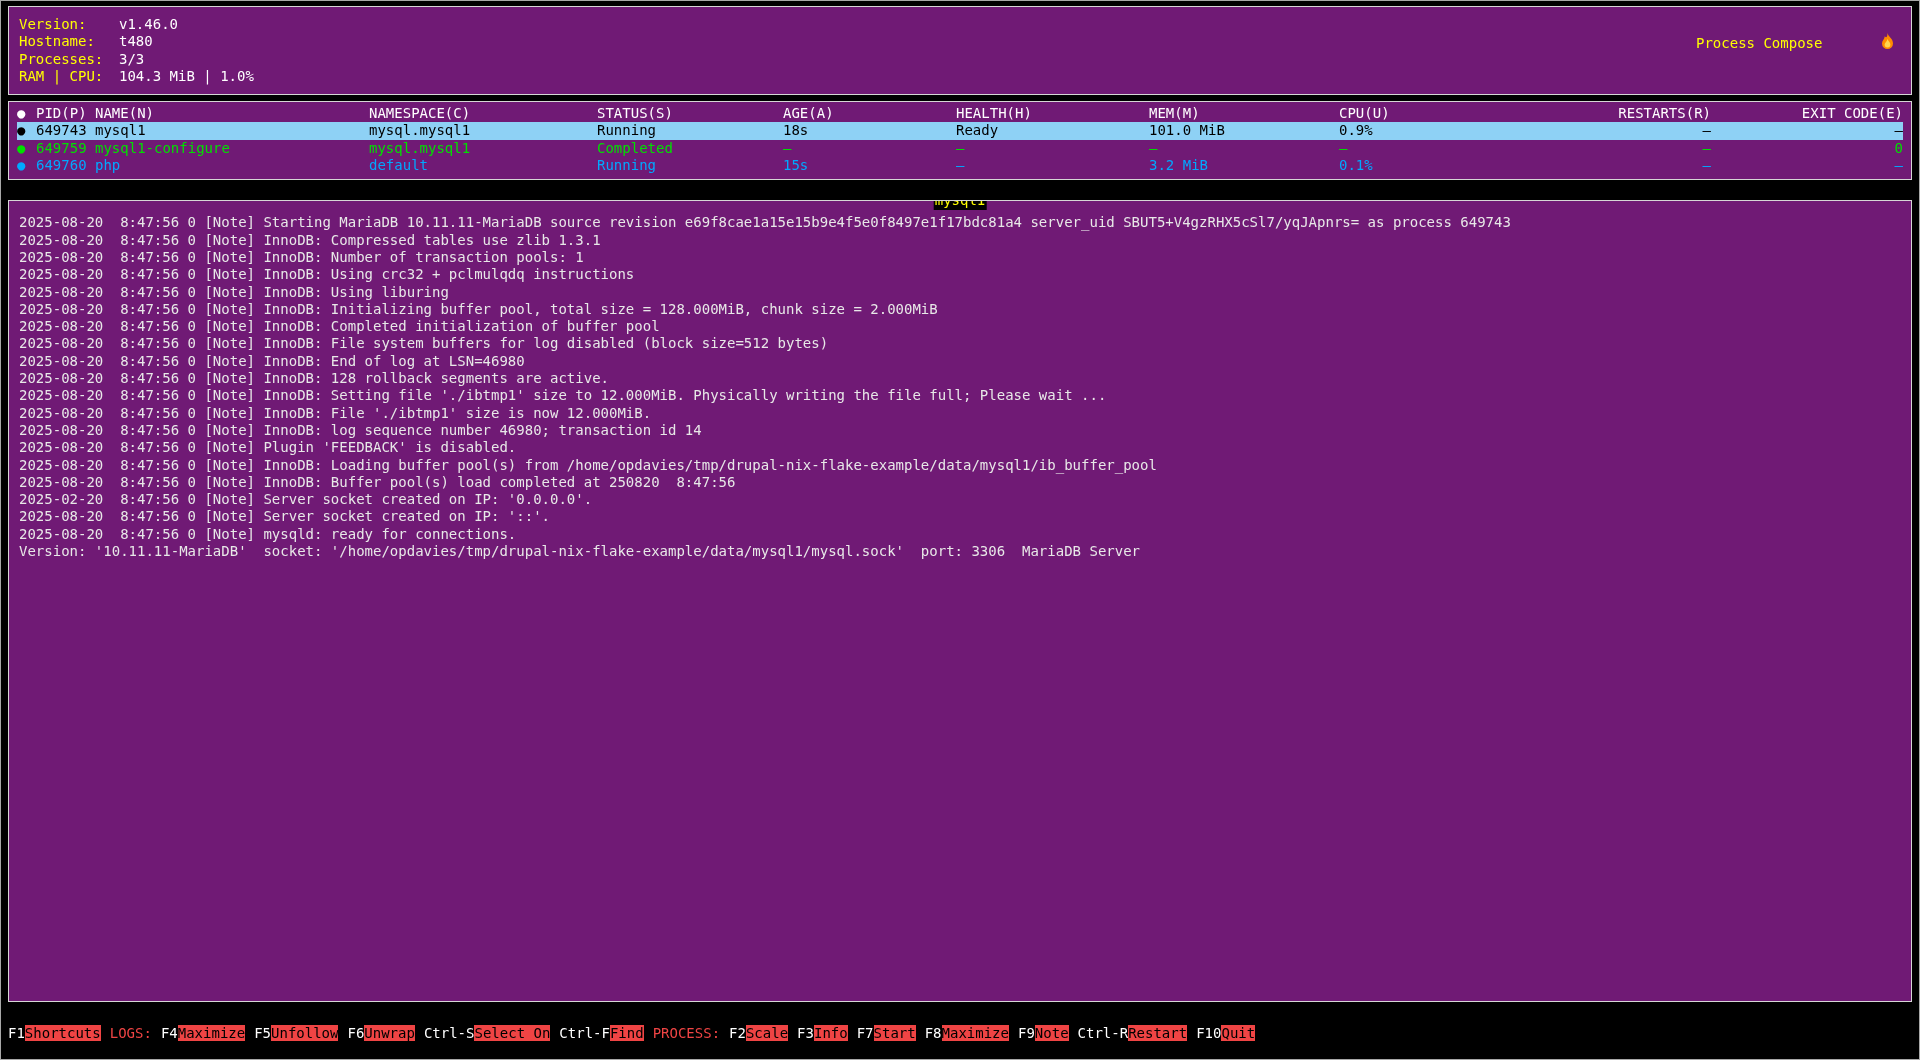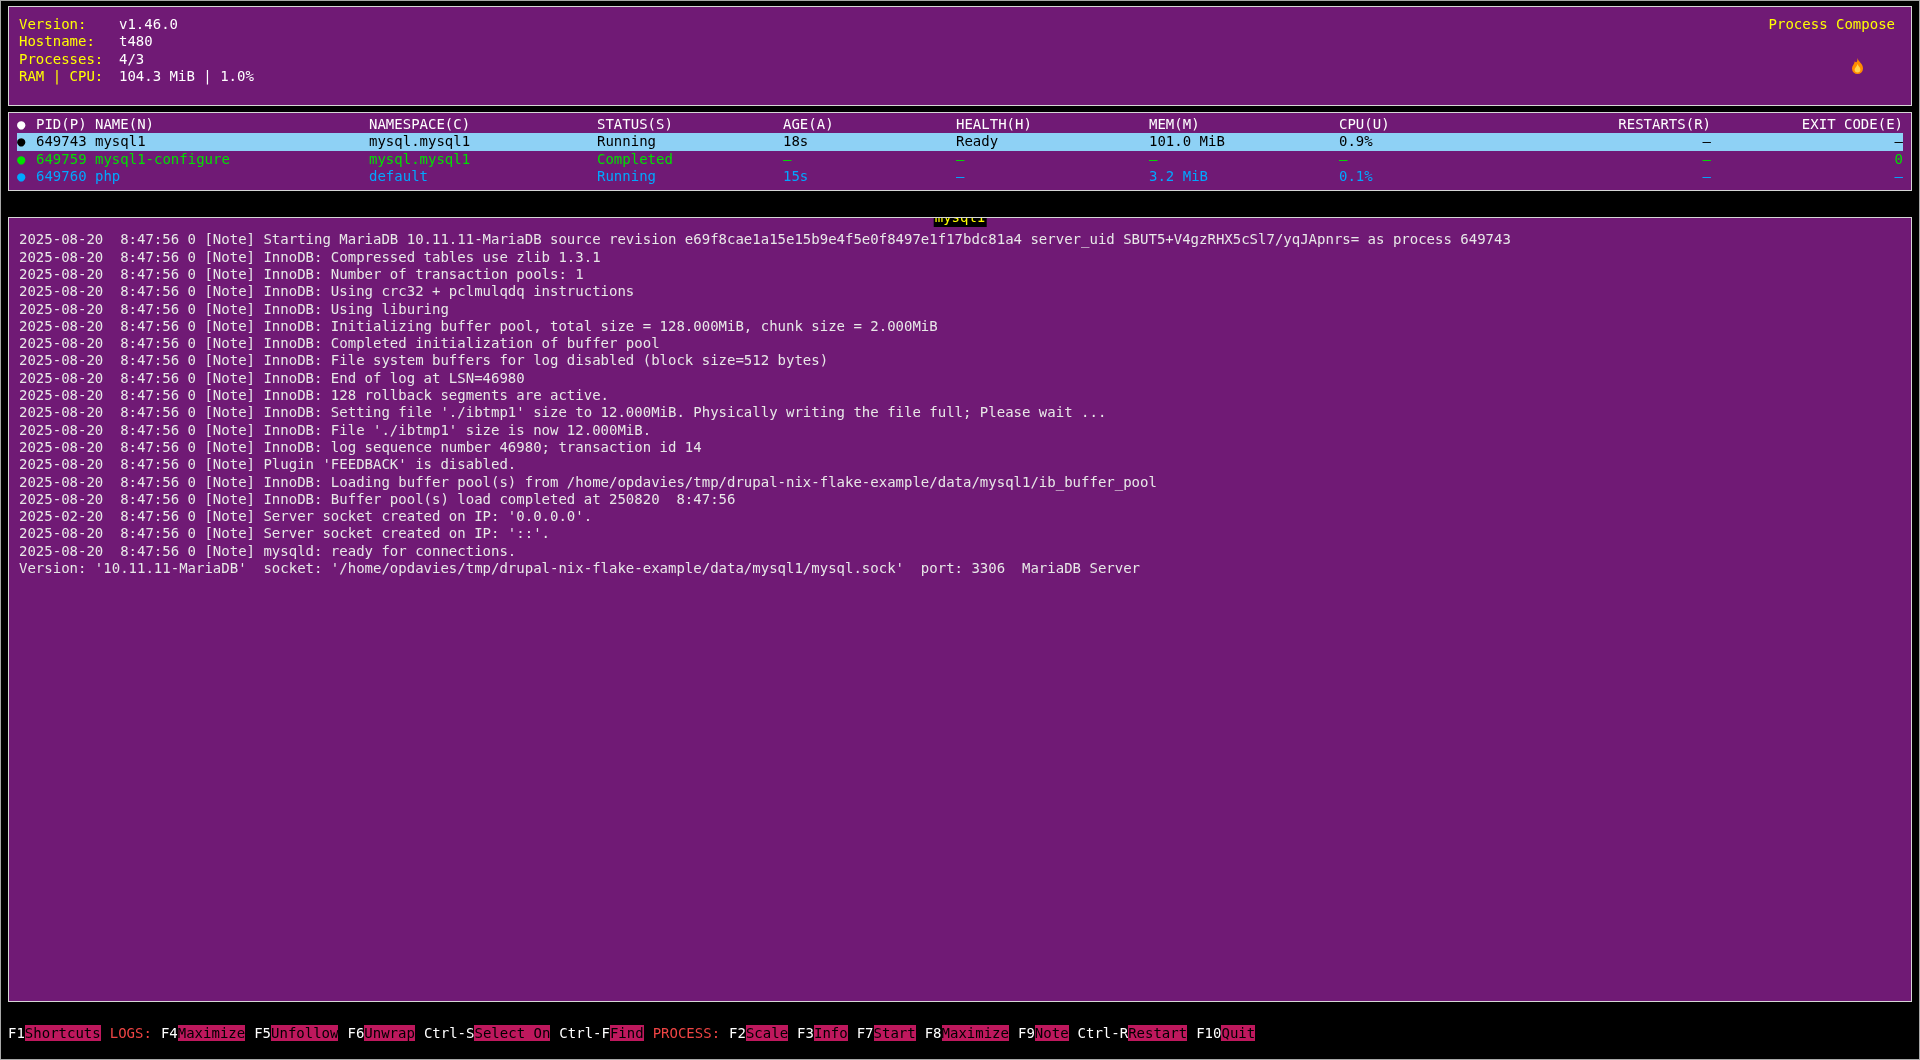--- a/index.html
+++ b/index.html
@@ -15,63 +15,63 @@
     color:#e8e8e8;
     overflow:hidden;
   }
   .panel { border:1px solid #d6d6d6; background:#701a75; }
 
   
   .header-panel { display:flex; justify-content:space-between; align-items:flex-start; padding:9px 10px; }
   .hfields { display:grid; grid-template-columns:100px auto; }
   .hlabel { color:#ffff00; white-space:pre; }
   .hvalue { color:#ffffff; white-space:pre; }
-  .app-brand { color:#ffff00; white-space:pre; display:flex; align-items:center; gap:7px; padding-right:6px;flex-direction:column; }
+  .app-brand { color:#ffff00; white-space:pre; display:flex; align-items:center; gap:7px; padding-right:6px; }
   .flame { display:inline-block; vertical-align:-2px; }
 
   
   .table-panel { margin-top:6px; padding:3px 8px 5px 8px; }
   .prow {
     display:grid;
     grid-template-columns:19px 333px 228px 186px 173px 193px 190px 180px 192px 1fr;
     white-space:pre;
   }
   .prow span { overflow:hidden; }
   .c-restarts, .c-exit { text-align:right; }
   .prow.head { color:#ffffff; }
   .prow.selected { background:#8ed1f5; color:#000000; }
   .prow.green { color:#00e000; }
   .prow.blue { color:#00a8ff; }
 
   
-  .log-panel { flex:1; margin-top:26px; position:relative; padding:13px 10px 2px 10px; overflow:hidden; }
+  .log-panel { flex:1; margin-top:20px; position:relative; padding:13px 10px 2px 10px; overflow:hidden; }
   .log-title {
     position:absolute; top:-9px; left:50%; transform:translateX(-50%);
     background:#000; color:#ffff00; padding:0 1px; white-space:pre;
   }
   .log-line { white-space:pre; color:#e8e8e8; }
 
   
   .footer { margin-top:22px; height:20px; display:flex; align-items:center; overflow:hidden; }
   .fgroup { white-space:pre; margin-right:9px; }
   .fkey { color:#ffffff; }
-  .flabel { background:#be185d; color:#000000; }
+  .flabel { background:#ef4444; color:#000000; }
   .fsec { color:#ef4444; white-space:pre; margin-right:9px; }
 </style>
 </head>
 <body>
 
 <div class="panel header-panel">
   <div class="hfields">
     <span class="hlabel">Version:</span>
     <span class="hvalue">v1.46.0</span>
     <span class="hlabel">Hostname:</span>
     <span class="hvalue">t480</span>
     <span class="hlabel">Processes:</span>
-    <span class="hvalue">4/3</span>
+    <span class="hvalue">3/3</span>
     <span class="hlabel">RAM | CPU:</span>
     <span class="hvalue">104.3 MiB | 1.0%</span>
   </div>
   <div class="app-brand">
     <span>Process Compose</span>
     <span class="flame">
       <svg width="15" height="17" viewBox="0 0 15 17">
         <path d="M7.5 0 C8.5 4 13 5.5 13 10.5 A5.5 5.5 0 0 1 2 10.5 C2 7.5 4.5 6.2 4.8 3.2 C6 5 7.5 4.5 7.5 0 Z" fill="#ff8c00"></path>
         <path d="M7.5 6 C8.2 8.5 10.4 9 10.4 11.6 A2.9 2.9 0 0 1 4.6 11.6 C4.6 9.8 6.8 9 7.5 6 Z" fill="#ffd54f"></path>
       </svg>

